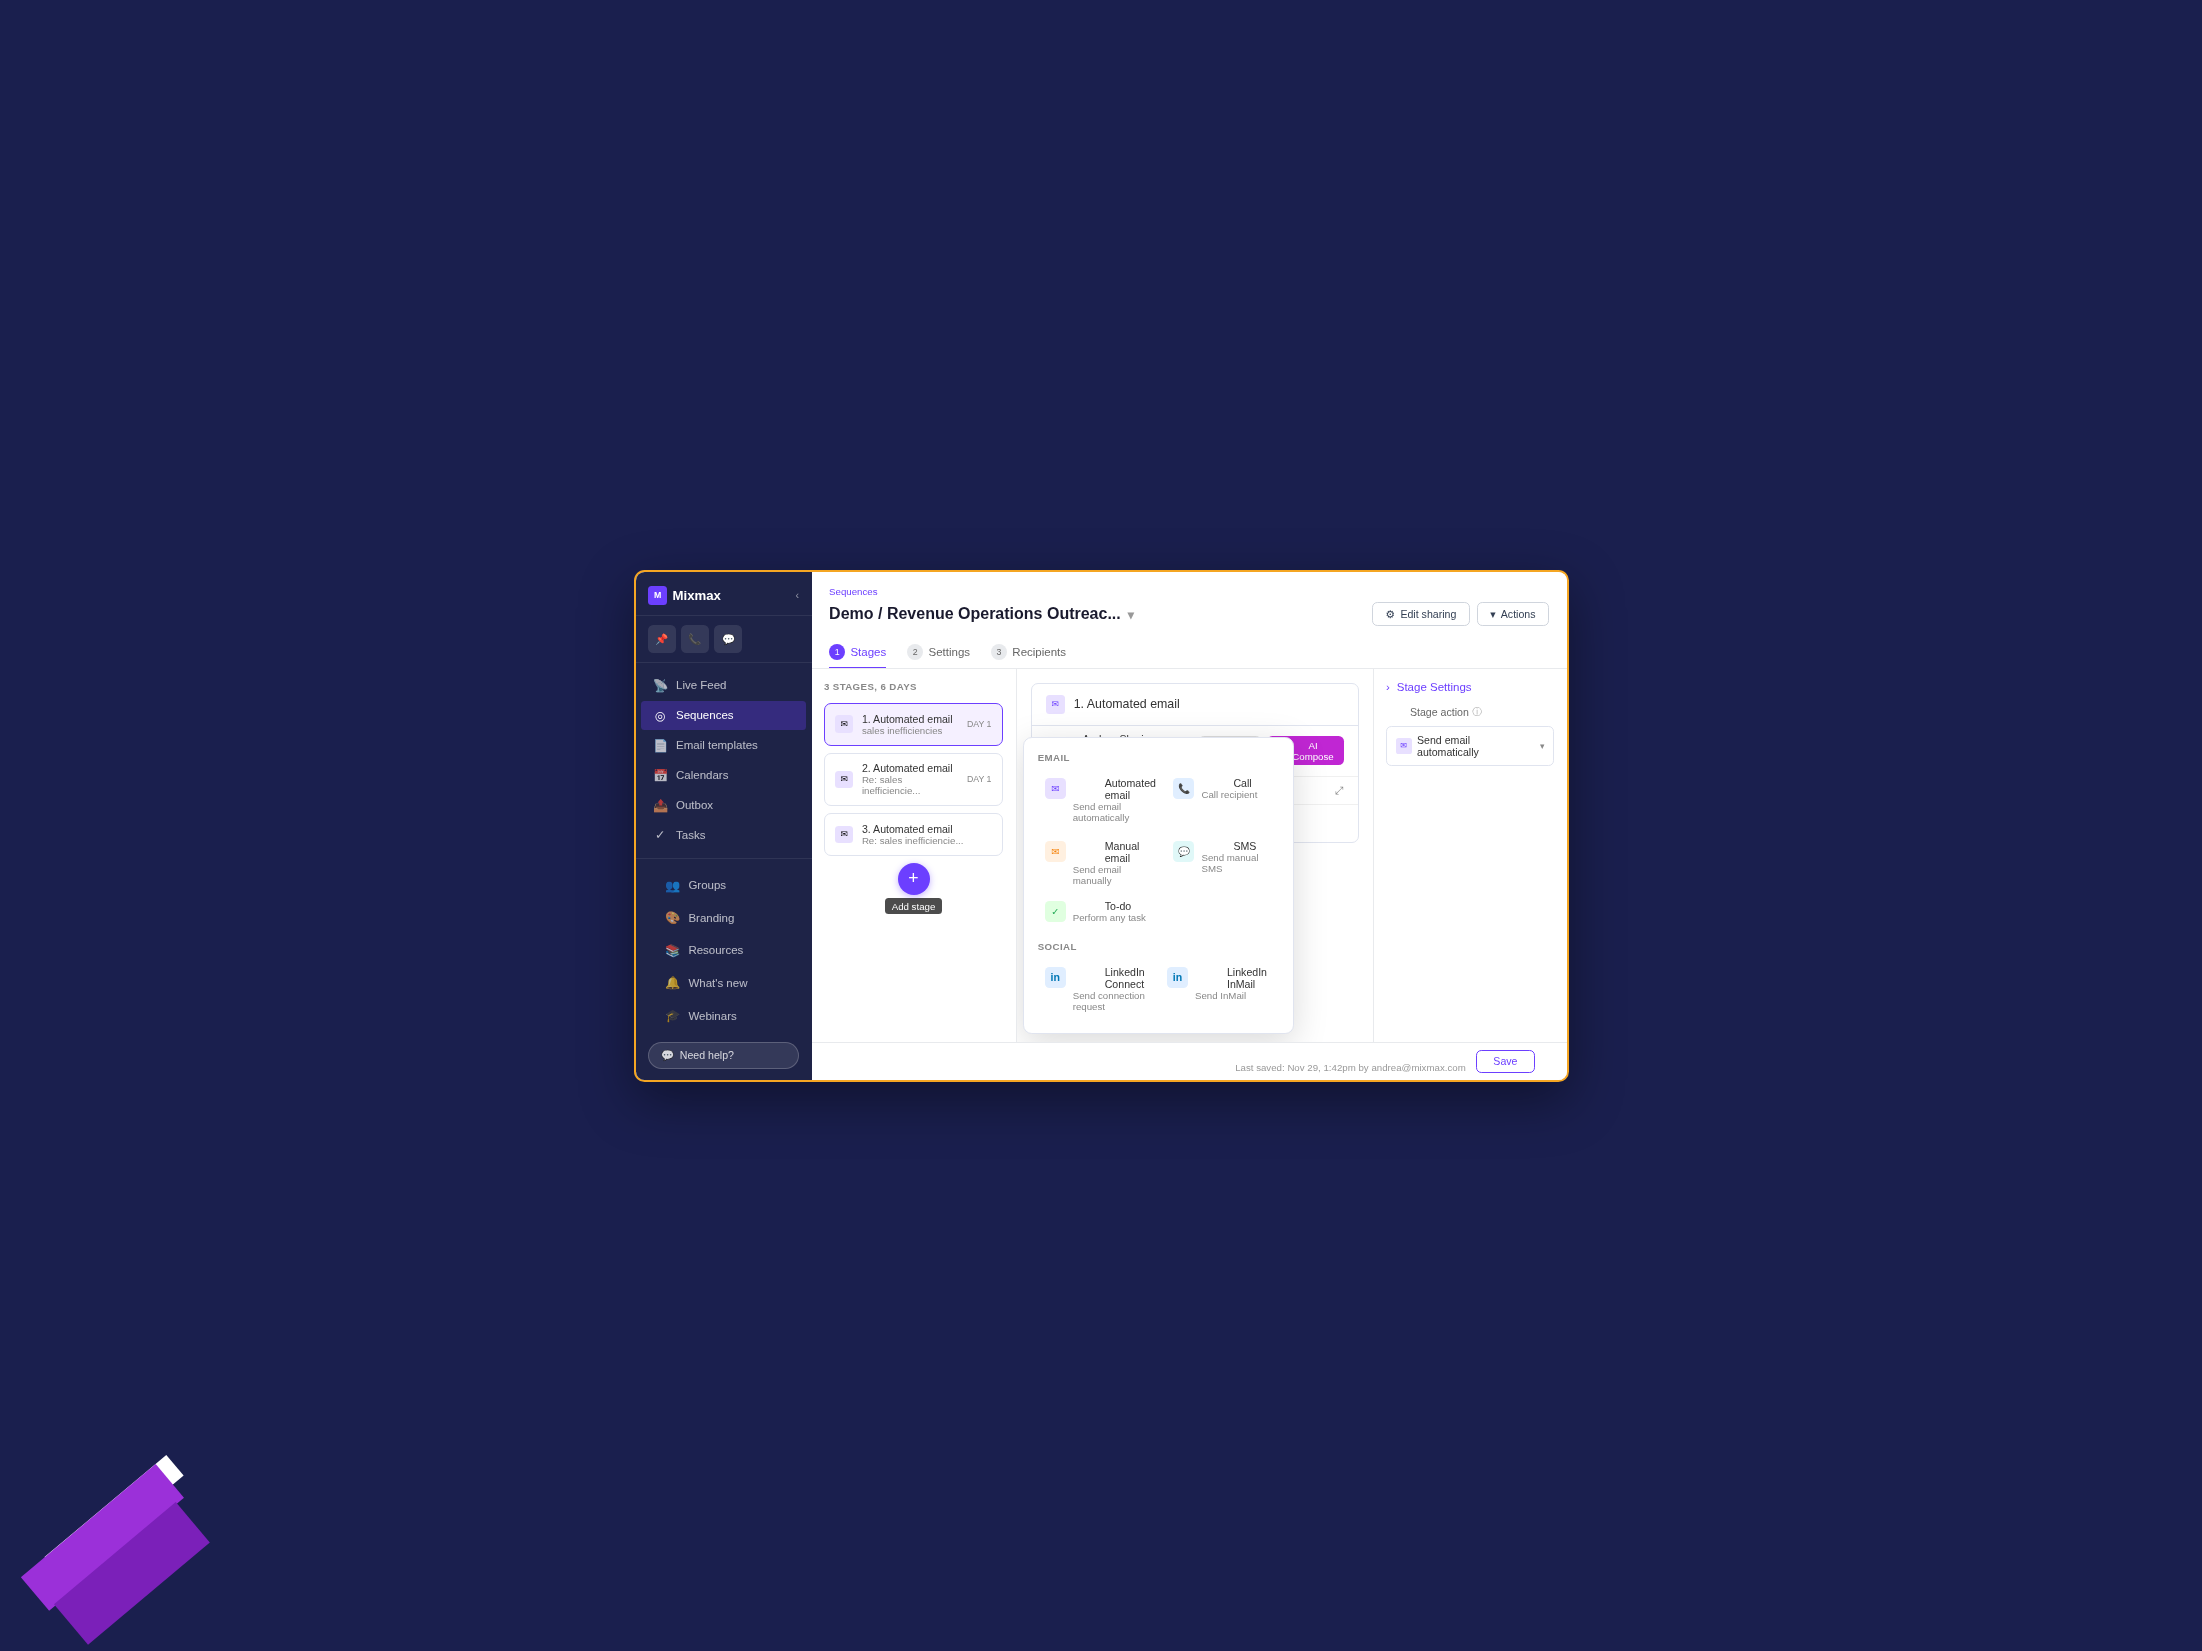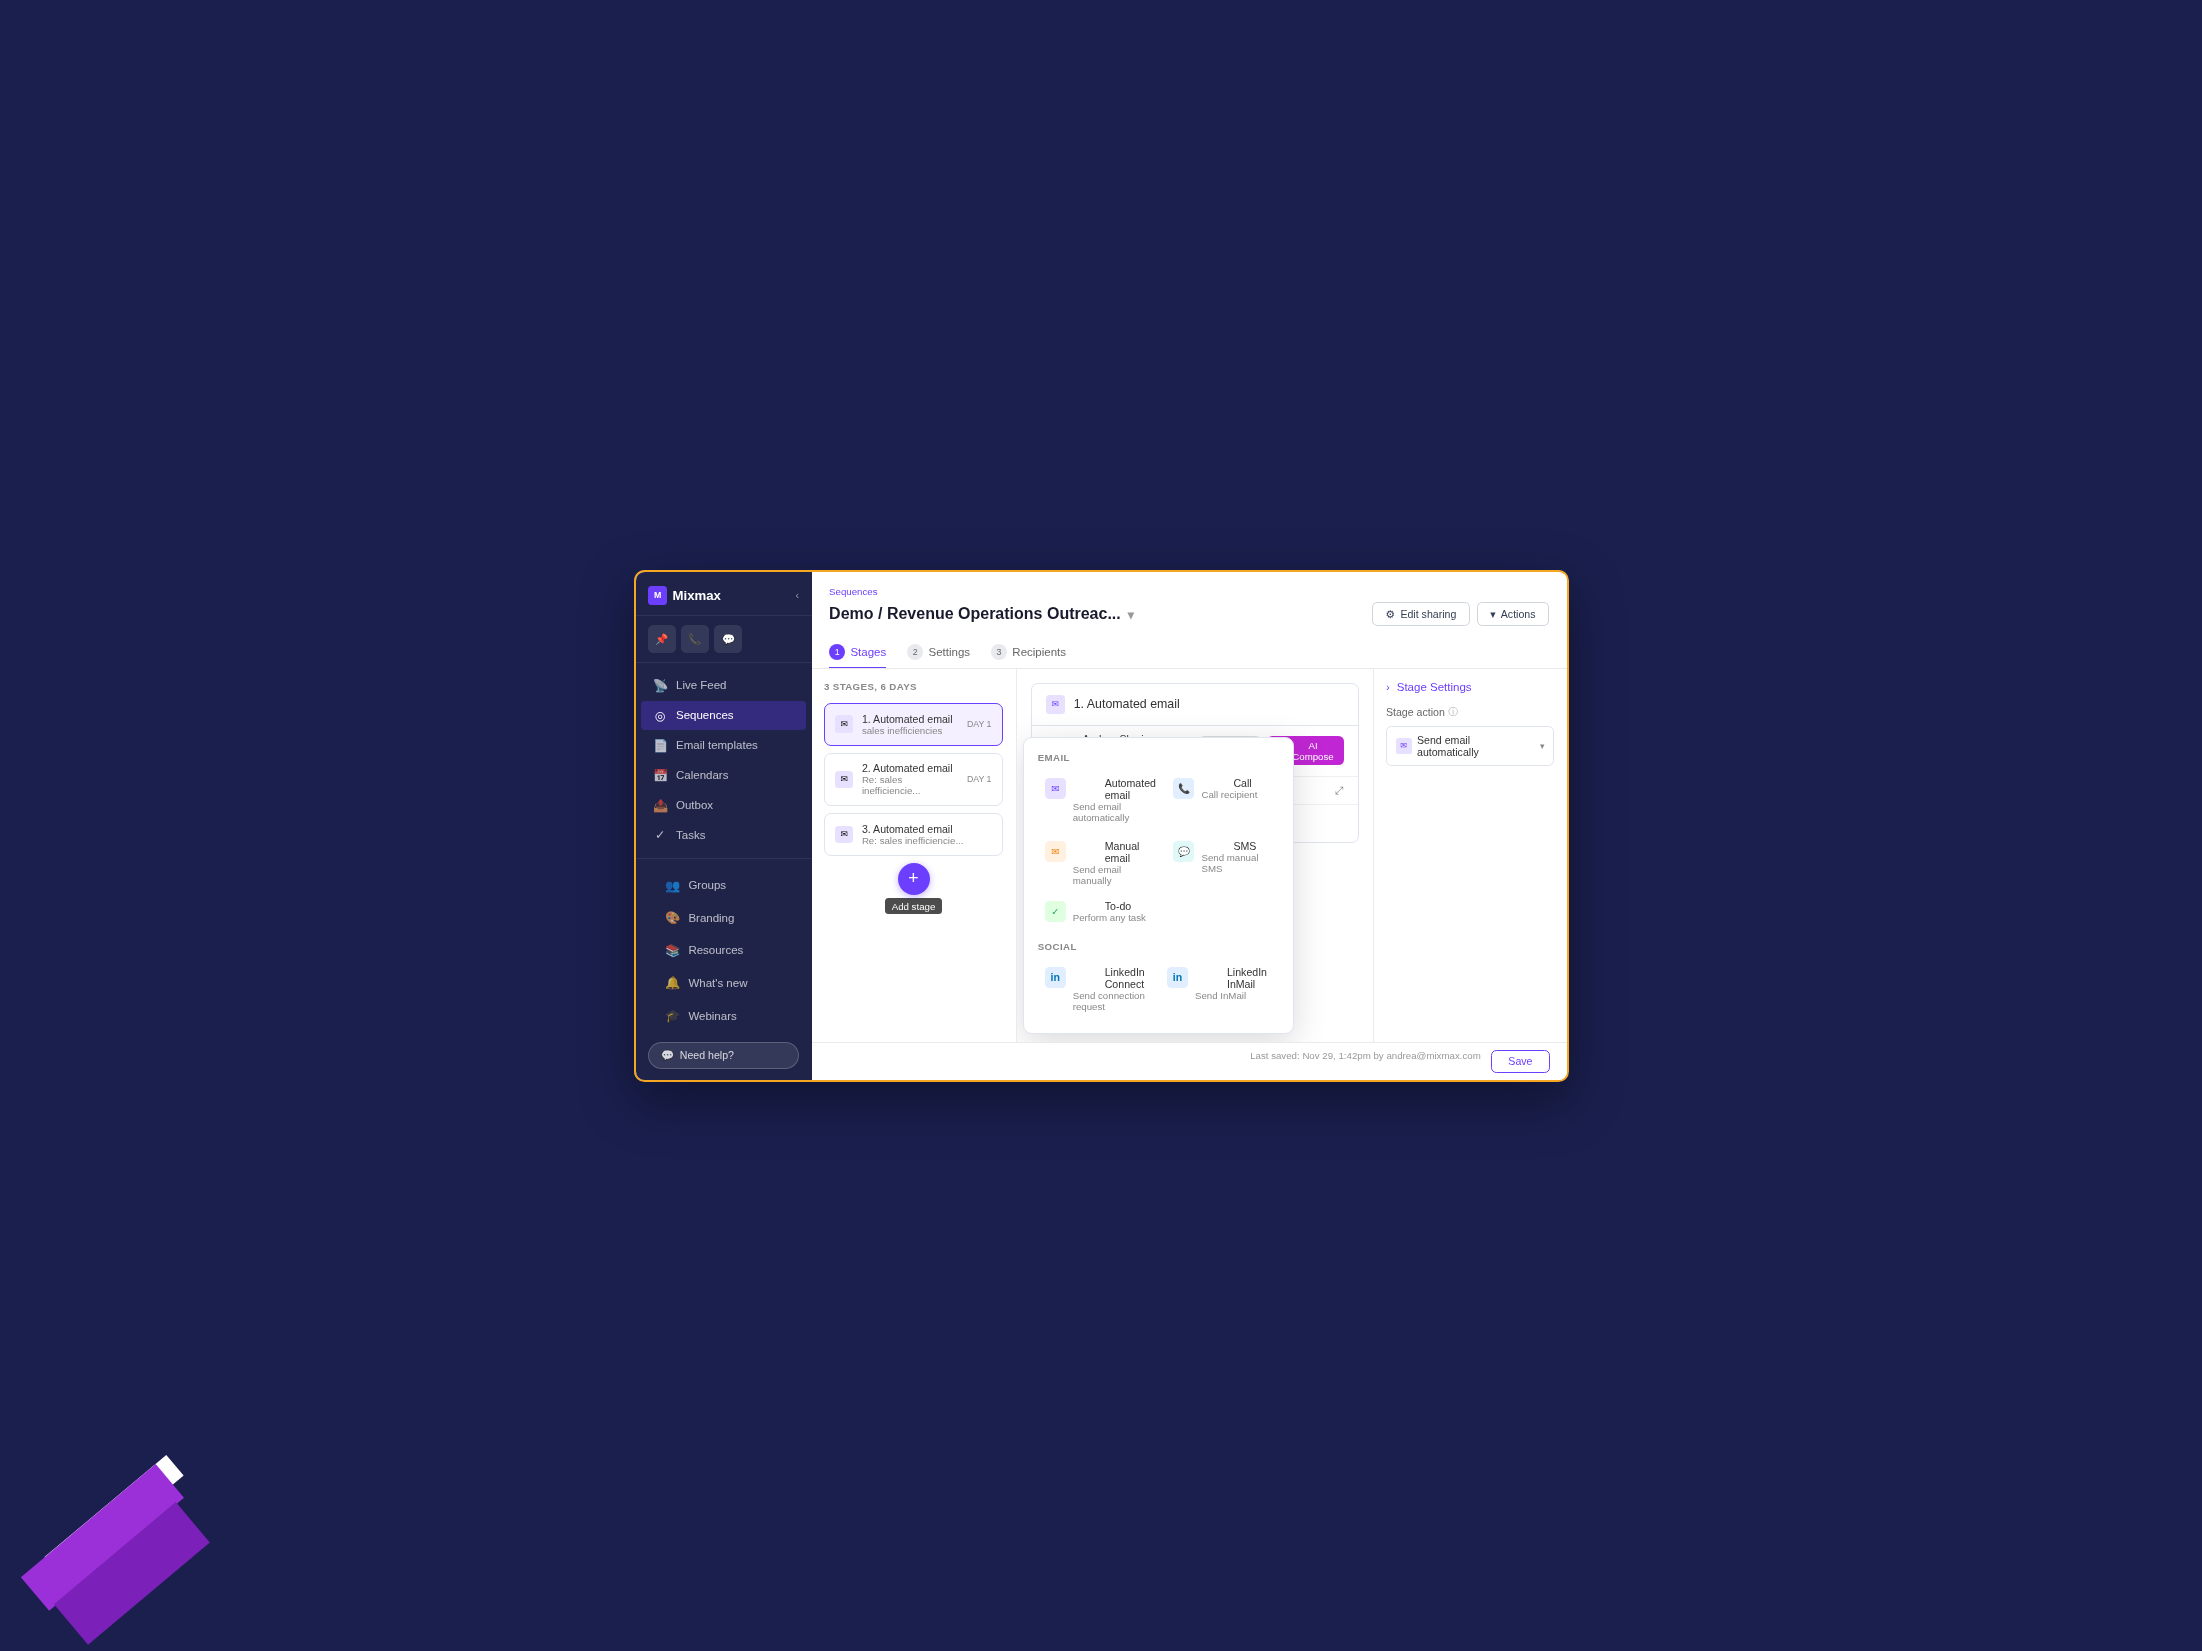--- a/index.html
+++ b/index.html
@@ -497,20 +497,21 @@
       margin-bottom: 12.4px;
       cursor: pointer;
     }
     .stage-action-label {
       font-size: 10.6px;
       color: #666;
       margin-bottom: 7px;
       display: flex;
       align-items: center;
       gap: 3.5px;
+      margin-left: 24px;
     }
     .stage-action-dropdown {
       border: 0.9px solid #e0e4ef;
       border-radius: 5.3px;
       padding: 7px 8.8px;
       font-size: 10.6px;
       color: #333;
       display: flex;
       align-items: center;
       gap: 5.3px;
@@ -526,24 +527,24 @@
       align-items: center;
       justify-content: center;
       font-size: 8px;
       color: #6c3fff;
     }
     .stage-action-dropdown .action-label { flex: 1; font-size: 10.6px; }
     .stage-action-dropdown .caret { color: #888; font-size: 8.8px; }
 
     
     .bottom-bar {
-      padding: 7px 17px;
+      padding: 7px 32px;
       border-top: 0.9px solid #e8eaed;
       display: flex;
-      align-items: flex-start;
+      align-items: flex-end;
       justify-content: flex-end;
       gap: 10.6px;
       background: white;
     }
     .last-saved {
       font-size: 9.7px;
       color: #999;
     }
     .save-btn {
       background: white;

